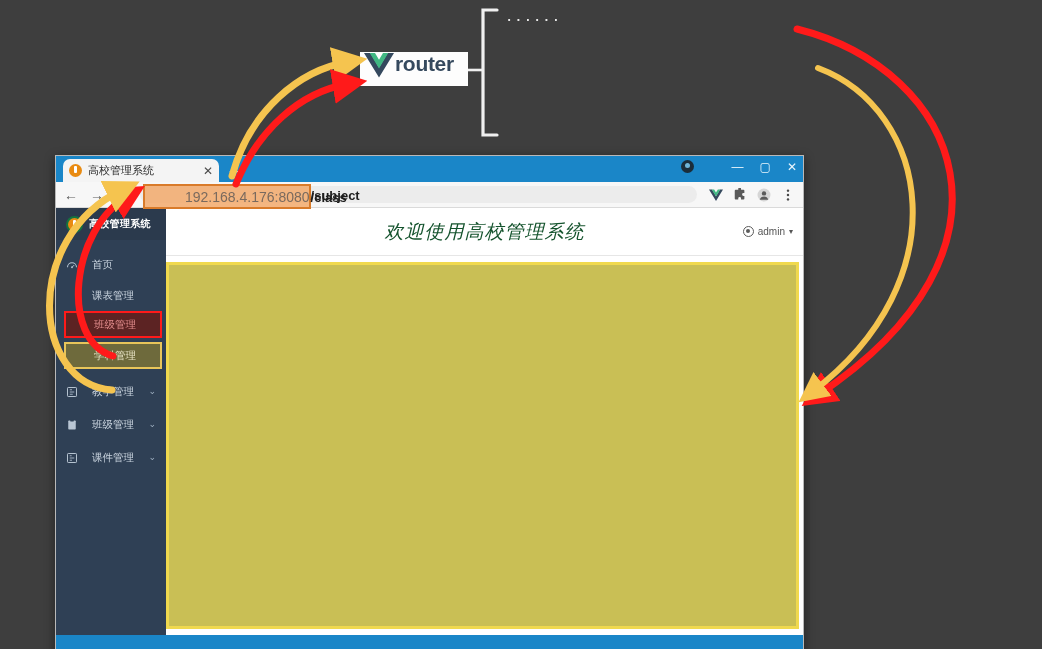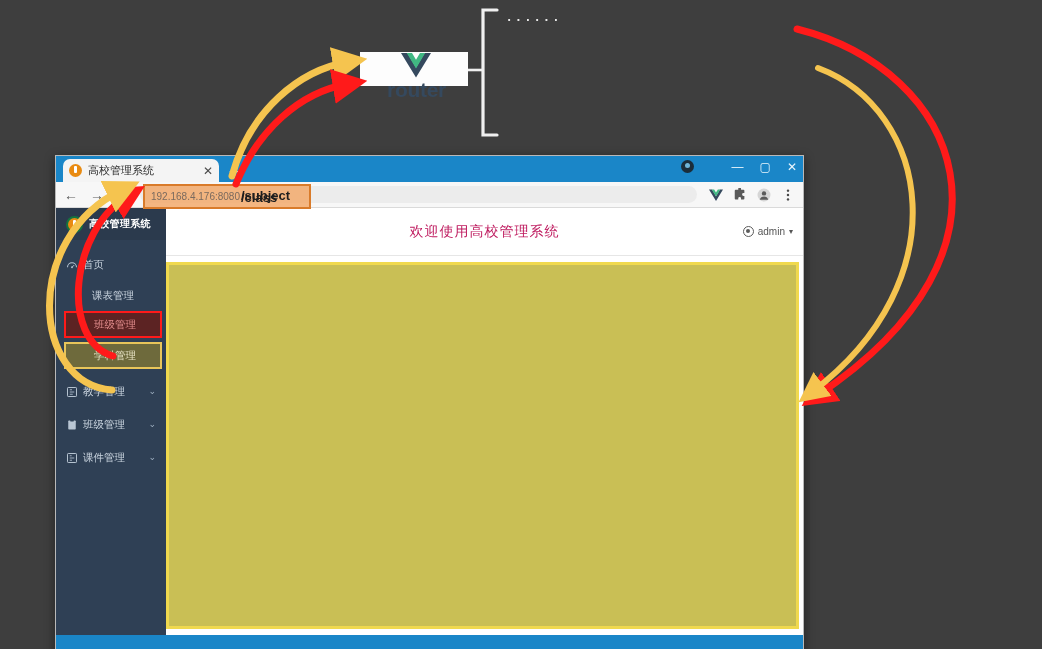--- a/index.html
+++ b/index.html
@@ -22,22 +22,22 @@
   .rule-line{
     font-size:19px;line-height:1;white-space:nowrap;
     font-family:"Liberation Sans","DejaVu Sans",sans-serif;
     margin-bottom:26px;letter-spacing:.3px;
   }
   .rule-dots{font-size:19px;letter-spacing:3px;padding-left:14px;color:#e8e8e8;}
 
   
   .vr-logo{
     position:absolute;left:360px;top:52px;width:108px;height:34px;
-    background:#fdfdfd;z-index:30;display:flex;align-items:center;
-    padding-left:4px;box-sizing:border-box;flex-direction:column;
+    background:#fdfdfd;z-index:30;display:flex;align-items:flex-start;
+    padding-left:4px;box-sizing:border-box;
   }
   .vr-logo svg{display:block;}
   .vr-text{
     font-size:21px;font-weight:bold;color:#35495e;
     font-family:"Liberation Sans","DejaVu Sans",sans-serif;
     letter-spacing:-.3px;margin-left:1px;
   }
 
   
   .browser{
@@ -97,21 +97,21 @@
   .tb-icons{display:flex;align-items:center;gap:10px;}
   .tb-ico{width:14px;height:14px;display:block;}
 
   
   .url-highlight{
     position:absolute;left:143px;top:184px;width:168px;height:25px;
     background:rgba(244,164,96,.78);border:2px solid #d97b2a;
     box-sizing:border-box;z-index:35;display:flex;align-items:center;
     padding-left:6px;
   }
-  .url-faint{font-size:10px;color:#7a6a5e;white-space:nowrap;}
+  .url-faint{font-size:14px;color:#7a6a5e;white-space:nowrap;margin-left:34px;}
   .url-overlap{position:relative;margin-left:1px;}
   .url-overlap span{
     font-size:13px;font-weight:bold;color:#1e1e1e;white-space:nowrap;
   }
   .url-overlap .o2{position:absolute;left:0;top:0;text-align:center;}
 
   
   .appbody{display:flex;height:427px;background:#fff;}
   .sidebar{
     width:110px;background:#2f4055;flex:0 0 auto;position:relative;
@@ -127,21 +127,21 @@
     border:2px solid #14743f;box-sizing:border-box;
   }
   .logo-mark::after{
     content:"";position:absolute;left:5px;top:2px;width:3px;height:7px;background:#fff;border-radius:1px;
   }
   .logo-text{font-size:10px;color:#fff;font-weight:bold;letter-spacing:.3px;}
 
   .menu{padding-top:8px;}
   .mi{
     display:flex;align-items:center;height:33px;padding-left:10px;
-    font-size:10.5px;color:#cad4df;gap:5px;cursor:pointer;position:relative;
+    font-size:10.5px;color:#cad4df;gap:14px;cursor:pointer;position:relative;
   }
   .mi .ic{width:12px;height:12px;flex:0 0 auto;display:block;}
   .mi .chev{
     position:absolute;right:10px;font-size:9px;color:#9fb0c2;line-height:1;
   }
   .mi.sub{padding-left:28px;height:30px;margin-left:8px;}
   .mi.hl-red{
     background:#5c2323;border:2px solid #ff1a1a;box-sizing:border-box;
     color:#e08b8b;margin:0 2px 0 8px;width:98px;height:27px;
   }
@@ -150,21 +150,21 @@
     color:#e6e2c4;margin:4px 2px 0 8px;width:98px;height:27px;
   }
 
   .content{
     flex:1;display:flex;flex-direction:column;background:#fff;min-width:0;
   }
   .topbar{
     height:47px;display:flex;align-items:center;justify-content:center;
     position:relative;background:#fff;border-bottom:1px solid #e6e6e6;
   }
-  .welcome{font-size:14px;color:#be185d;letter-spacing:1px;}
+  .welcome{font-size:19px;color:#14532d;letter-spacing:1px;font-style:italic;}
   .userbox{
     position:absolute;right:10px;display:flex;align-items:center;gap:4px;
     font-size:10px;color:#555;cursor:pointer;
   }
   .useravatar{
     width:11px;height:11px;border-radius:50%;border:1.2px solid #5b5b5b;
     position:relative;box-sizing:border-box;
   }
   .useravatar::after{
     content:"";position:absolute;left:2.2px;top:1.6px;width:4.4px;height:4.4px;

